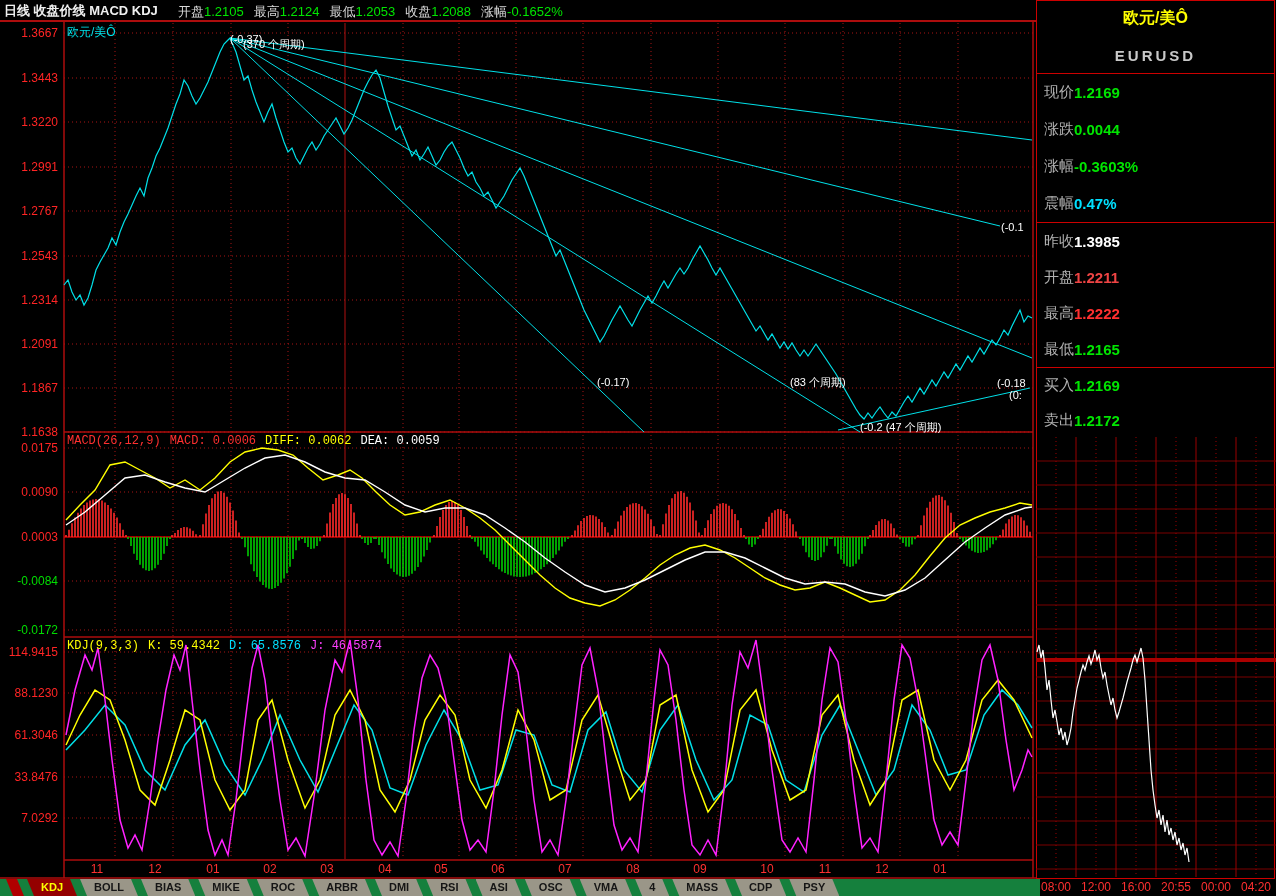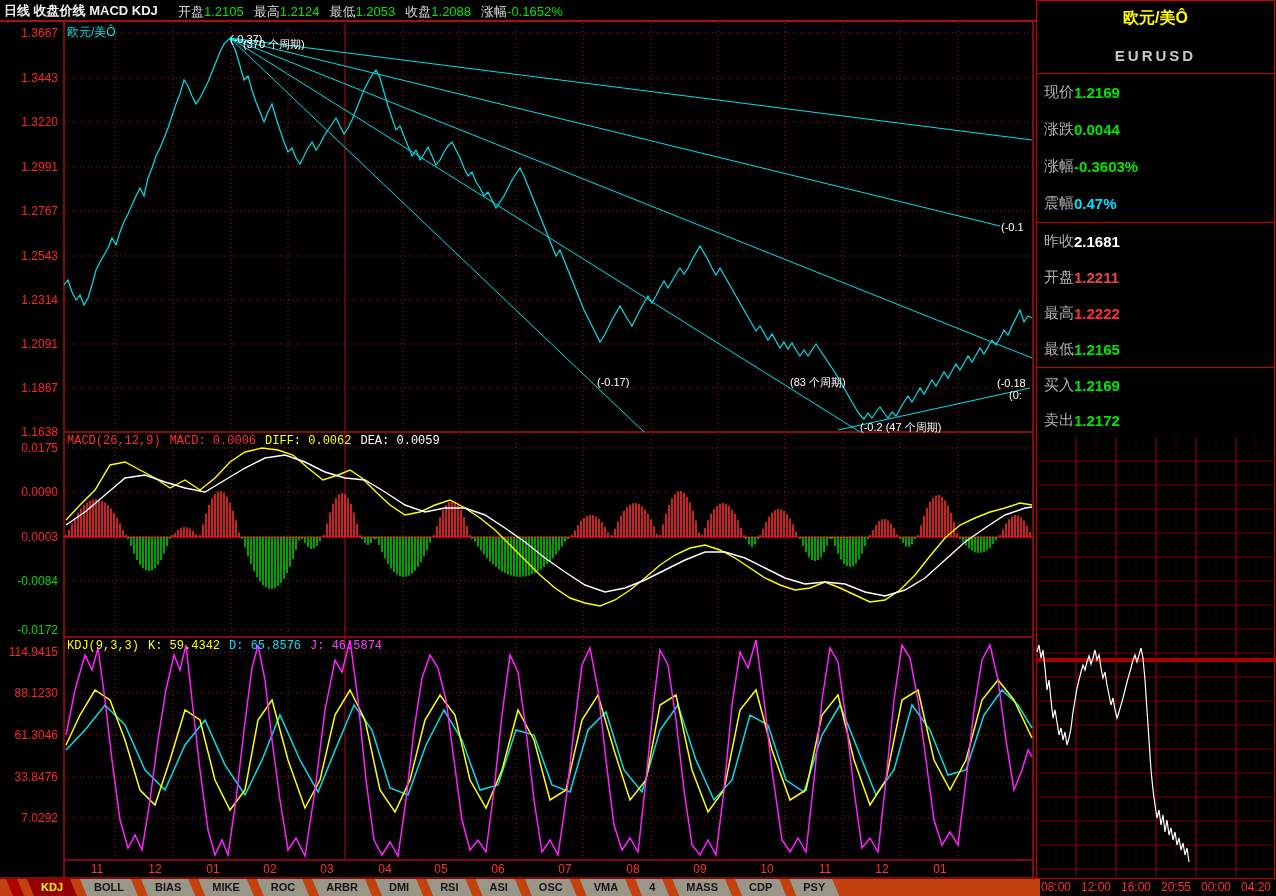--- a/index.html
+++ b/index.html
@@ -16,21 +16,21 @@
   #charts{position:absolute;left:0;top:0;}
   .chart-title{position:absolute;left:67px;top:24px;color:#00e0e8;font-size:12px;}
   .panel-header{position:absolute;left:67px;font-size:12px;white-space:nowrap;font-family:Liberation Mono, monospace;}
   .panel-header span{margin-right:9px;}
   .anno{position:absolute;color:#fff;font-size:11px;white-space:nowrap;}
   
   .month-strip{position:absolute;left:0;top:862px;width:1034px;height:16px;}
   .month-strip span{position:absolute;transform:translateX(-50%);color:#ff3030;font-size:12px;}
   
   .tabstrip{position:absolute;left:0;top:879px;width:1034px;height:17px;display:flex;
-            align-items:stretch;gap:3px;padding-left:6px;background:#c2410c;}
+            align-items:stretch;gap:3px;padding-left:6px;background:#15803d;}
   .tab{clip-path:polygon(0 0,calc(100% - 7px) 0,100% 100%,7px 100%);
        background:#9a9688;color:#151515;font-size:11px;font-weight:bold;
        padding:1px 14px 0 14px;line-height:15px;cursor:default;}
   .tab.active{background:#940000;color:#ffff00;}
   .tab-lead{width:18px;background:#b00000;clip-path:polygon(0 0,calc(100% - 7px) 0,100% 100%,7px 100%);}
   
   .sidebar{position:absolute;left:1036px;top:0;width:239px;height:879px;
            border:1px solid #cc0000;box-sizing:border-box;background:#000;}
   .sb-title{position:absolute;top:7px;left:0;width:100%;text-align:center;
             color:#ffff00;font-size:16px;font-weight:bold;}
@@ -527,21 +527,21 @@
           <span class="rv" style="color: rgb(0, 230, 0);">-0.3603%</span>
         </div>
         <div class="srow">
           <span class="rl">震幅</span>
           <span class="rv" style="color: rgb(0, 224, 255);">0.47%</span>
         </div>
       </div>
     <div class="sb-sec" id="sb-sec2">
         <div class="srow">
           <span class="rl">昨收</span>
-          <span class="rv" style="color: rgb(255, 255, 255);">2.1681</span>
+          <span class="rv" style="color: rgb(255, 255, 255);">1.3985</span>
         </div>
         <div class="srow">
           <span class="rl">开盘</span>
           <span class="rv" style="color: #ef4444;">1.2211</span>
         </div>
         <div class="srow">
           <span class="rl">最高</span>
           <span class="rv" style="color: rgb(255, 48, 48);">1.2222</span>
         </div>
         <div class="srow">

